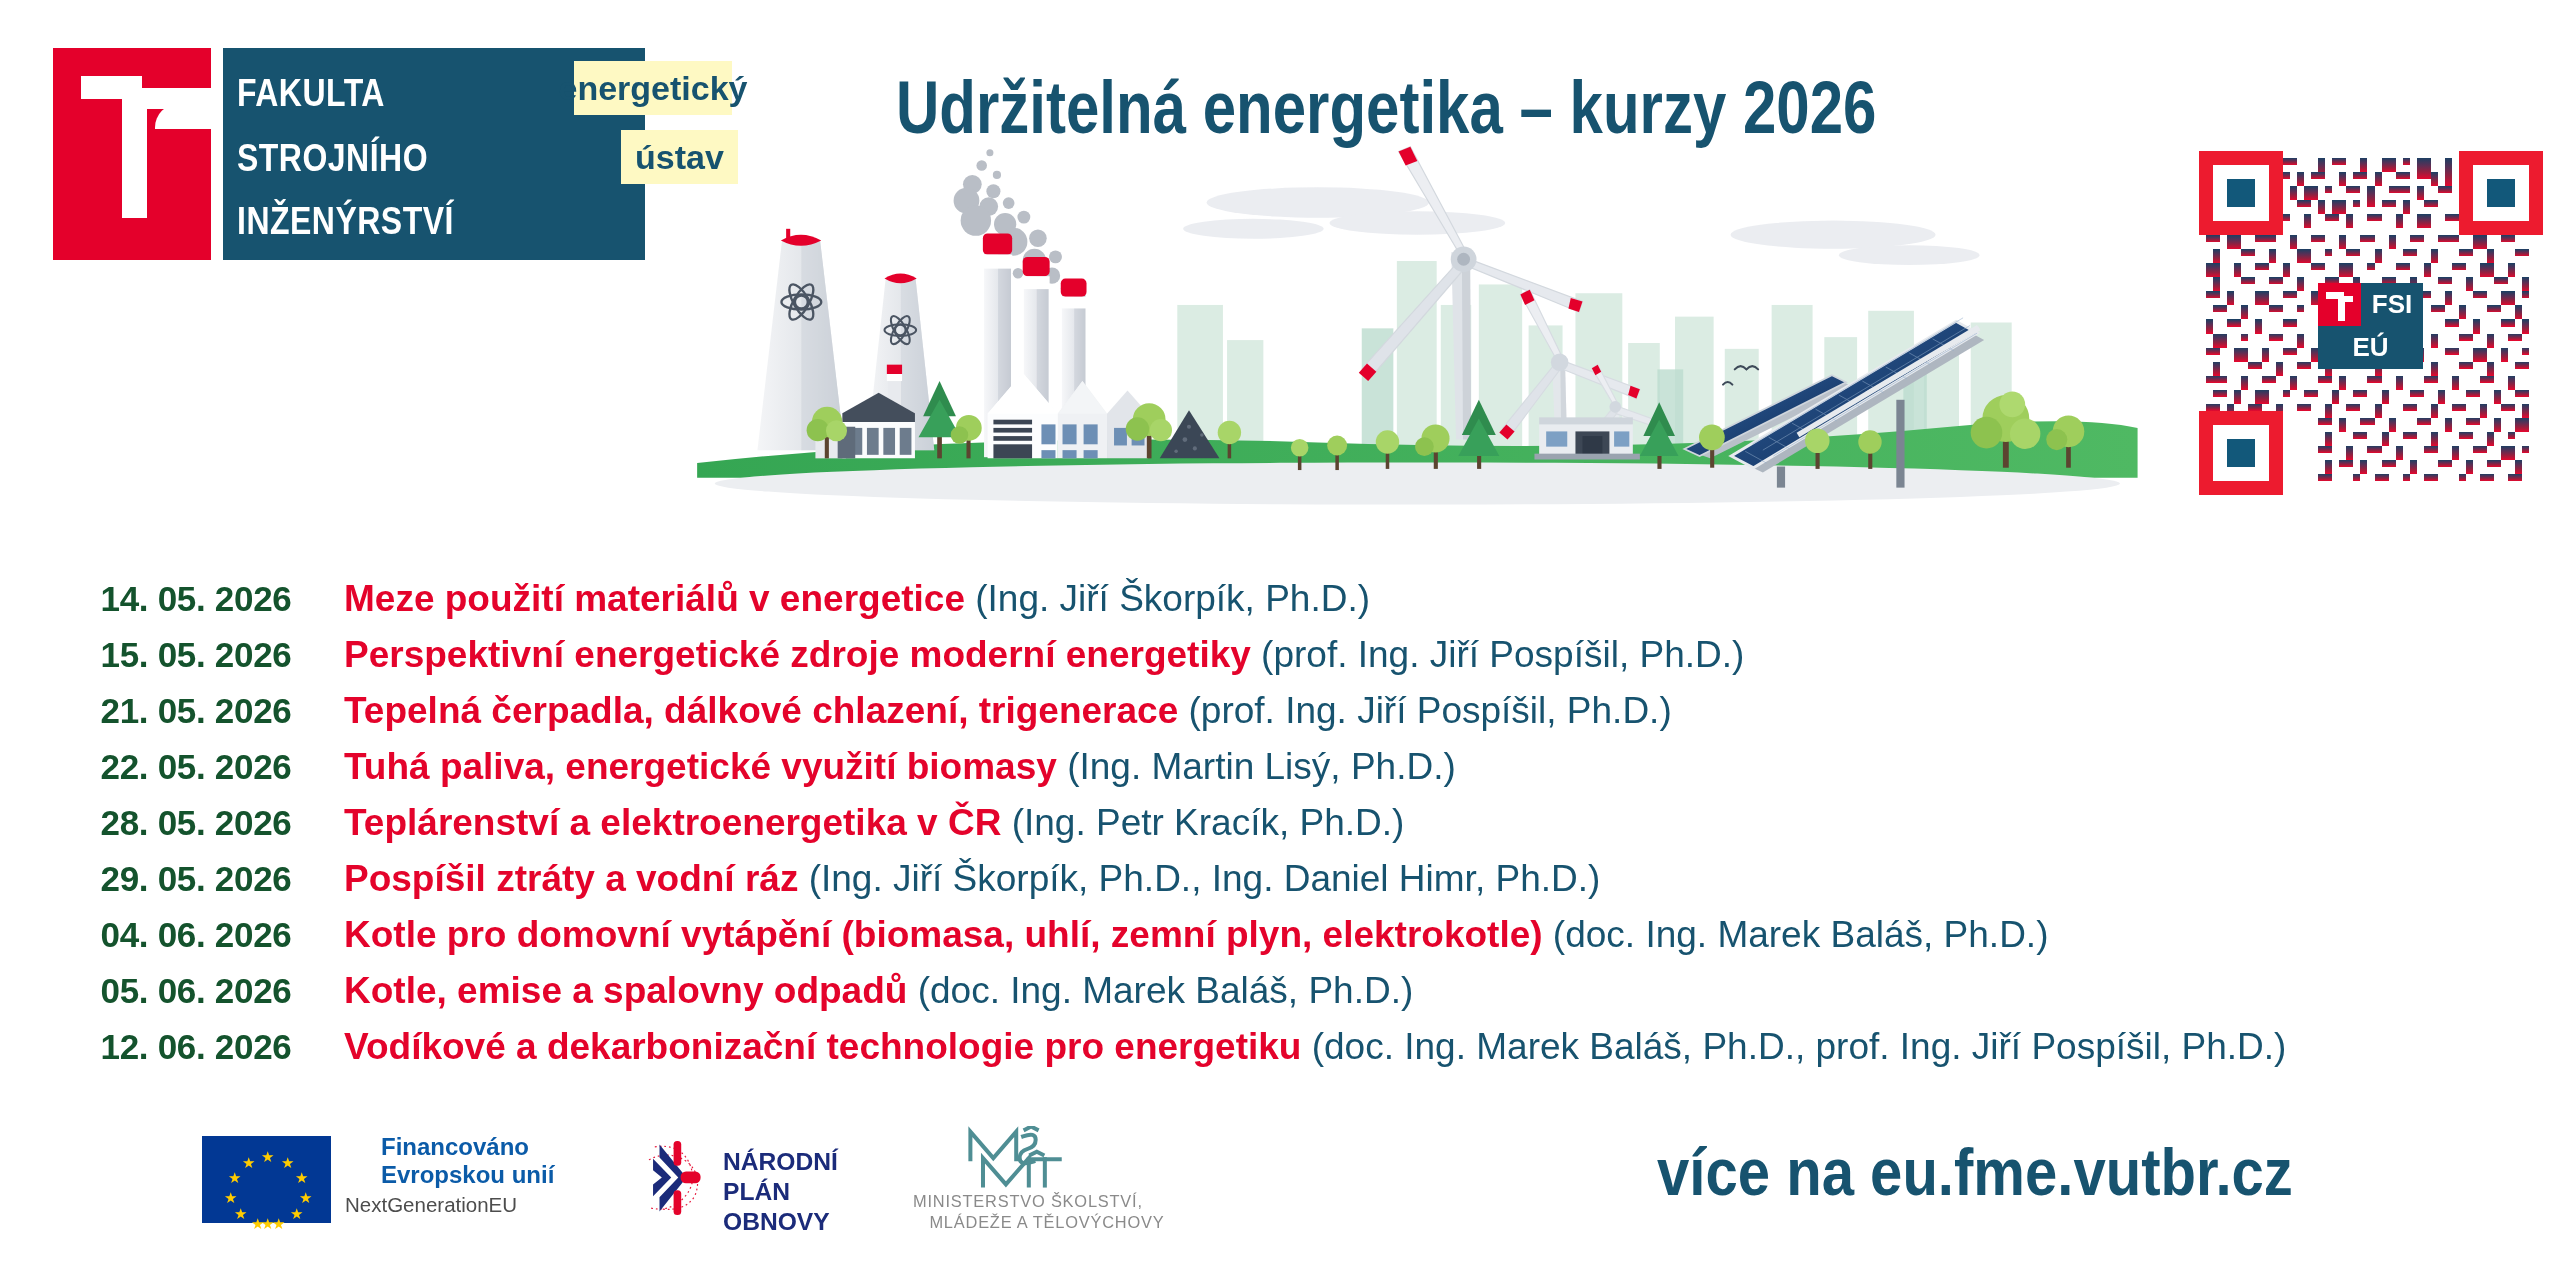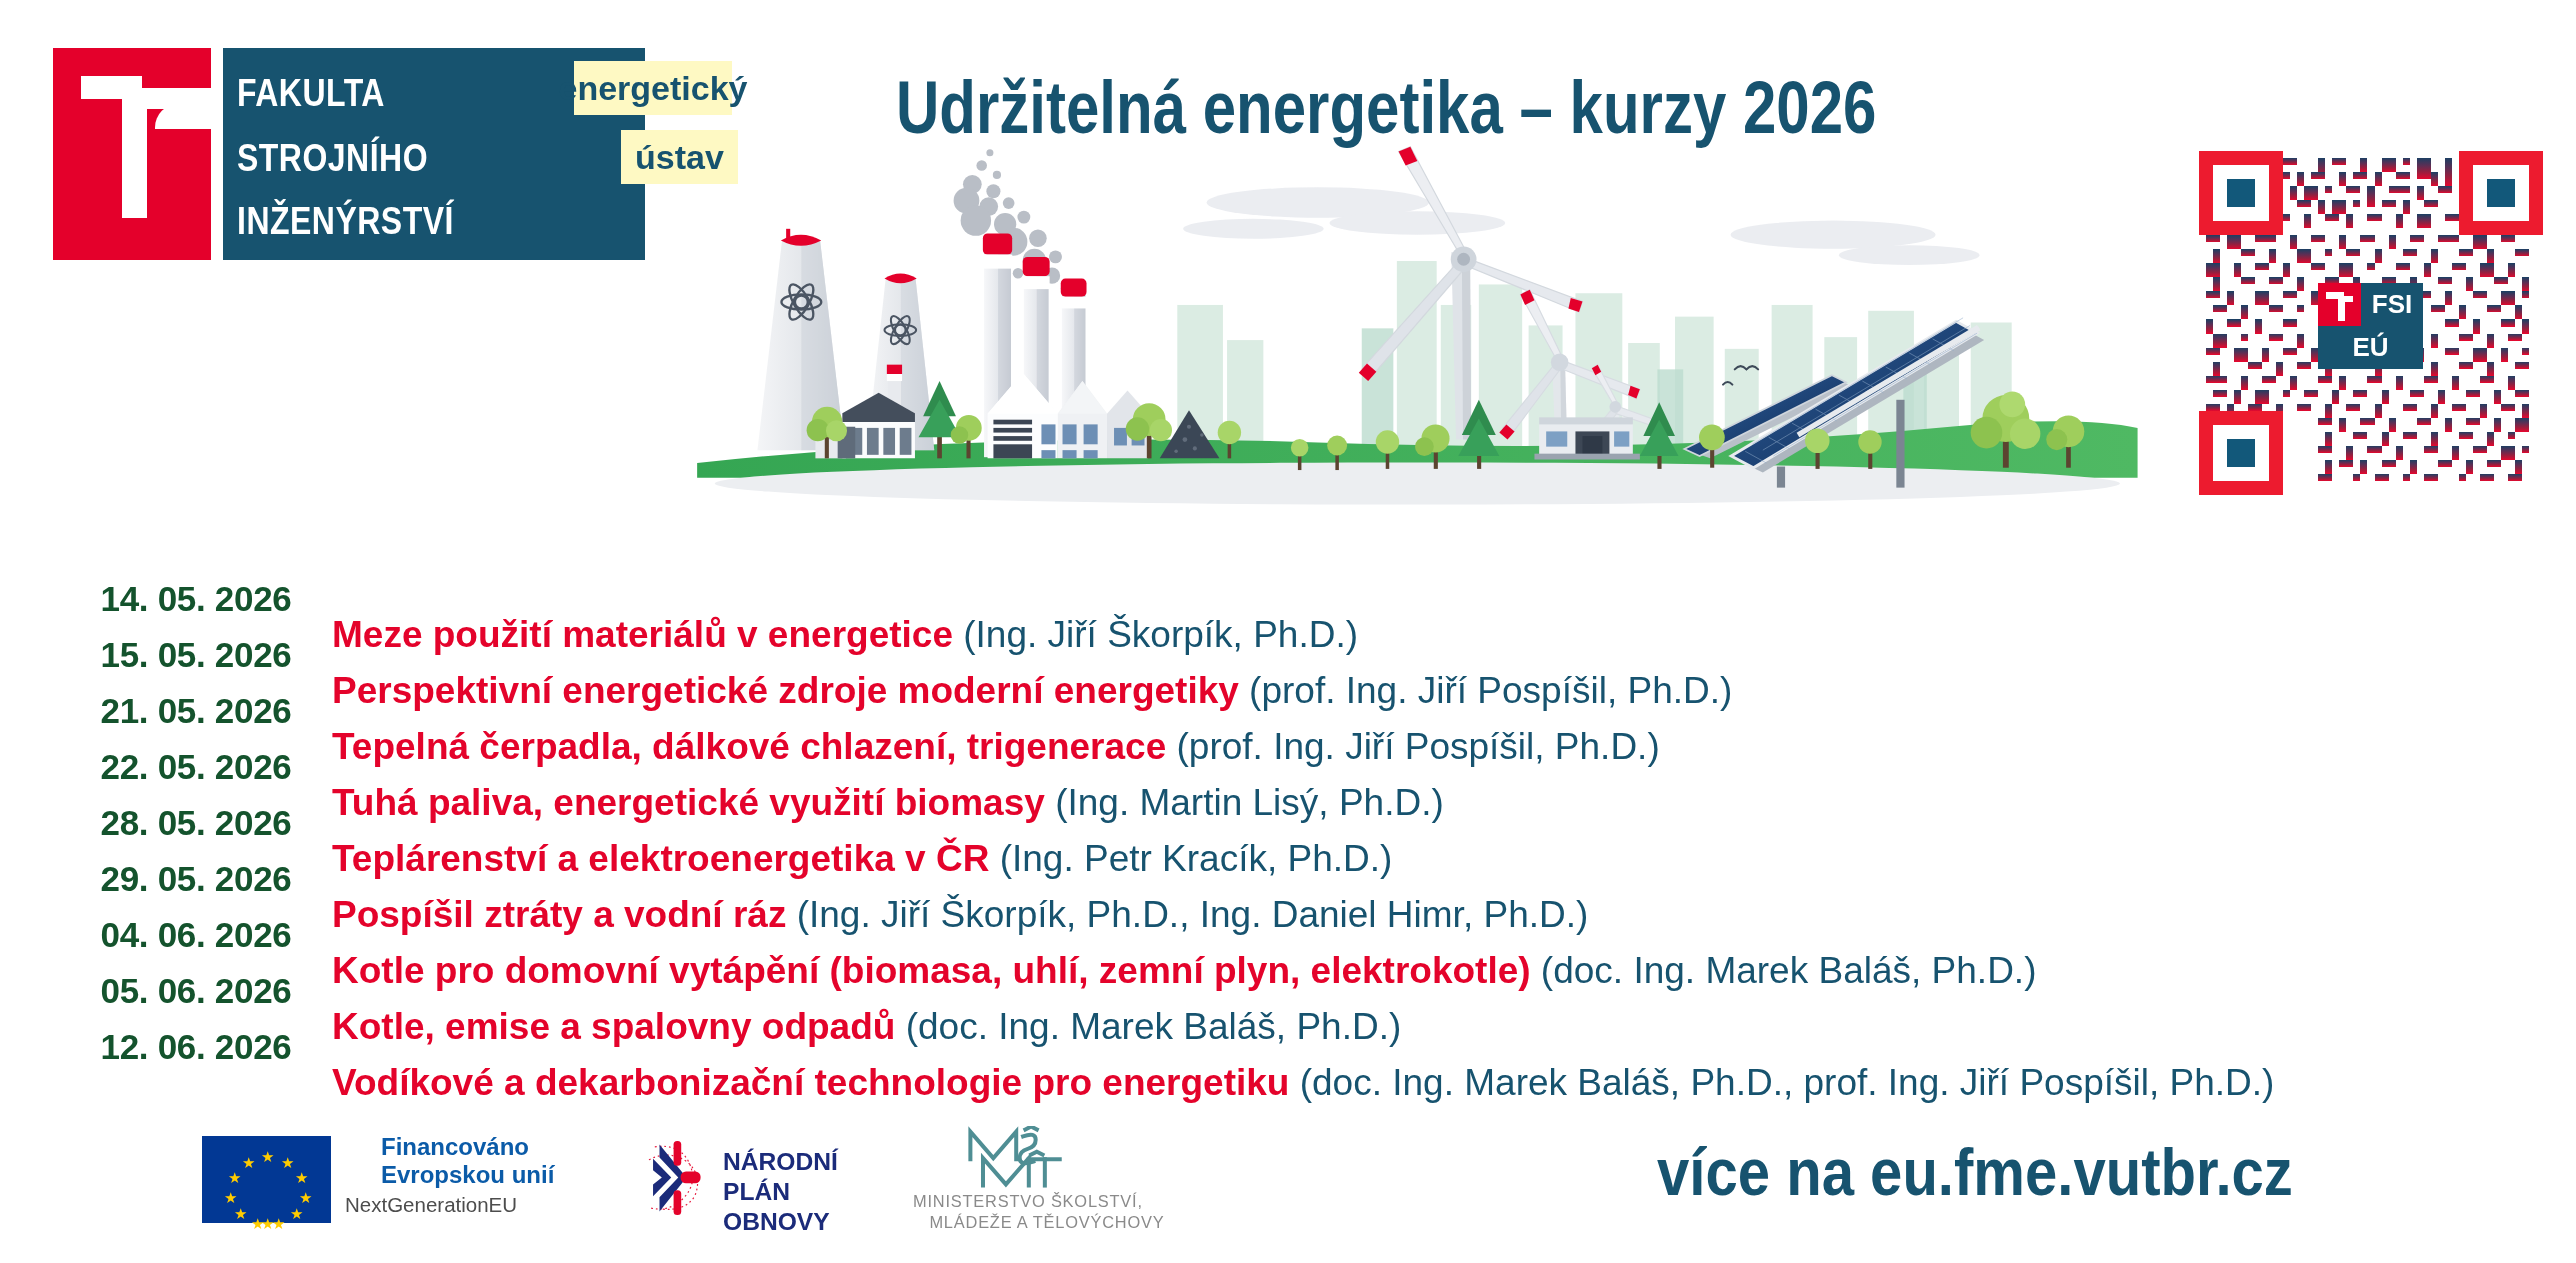--- a/index.html
+++ b/index.html
@@ -56,21 +56,21 @@
   #qr-logo .ql-fsi,#qr-logo .ql-eu{background:#17536F;color:#fff;display:flex;
         align-items:center;justify-content:center;font-weight:700;font-size:26px;
         font-family:"Liberation Sans",sans-serif;}
   #qr-logo .ql-eu{grid-column:1 / span 2;}
 
   
   #courses{position:absolute;left:0;top:571px;width:2576px;}
   .row{position:relative;height:56px;line-height:56px;white-space:nowrap;}
   .rdate{position:absolute;left:70px;top:0;width:252px;text-align:center;
         color:#14532d;font-weight:700;font-size:35px;letter-spacing:-0.3px;}
-  .rbody{position:absolute;left:332px;top:0;font-size:37px;margin-top:36px;}
+  .rbody{position:absolute;left:344px;top:0;font-size:37px;}
   .rtitle{color:#E4032B;font-weight:700;
         font-family:"Liberation Sans Narrow","Liberation Sans",sans-serif;}
   .rlect{color:#17536F;font-weight:400;
         font-family:"Liberation Sans Narrow","Liberation Sans",sans-serif;}
 
   
   #footer{position:absolute;left:0;top:1121px;width:2576px;height:142px;}
 
   
   #eu-logo{position:absolute;left:202px;top:11.7px;width:398px;height:94px;}

